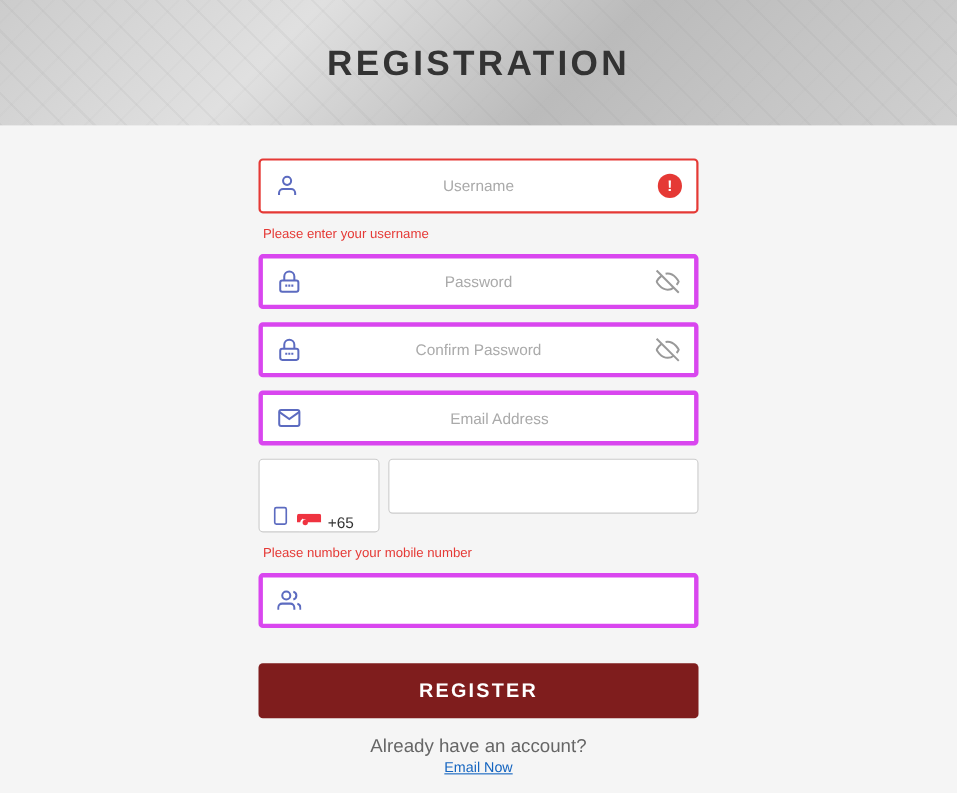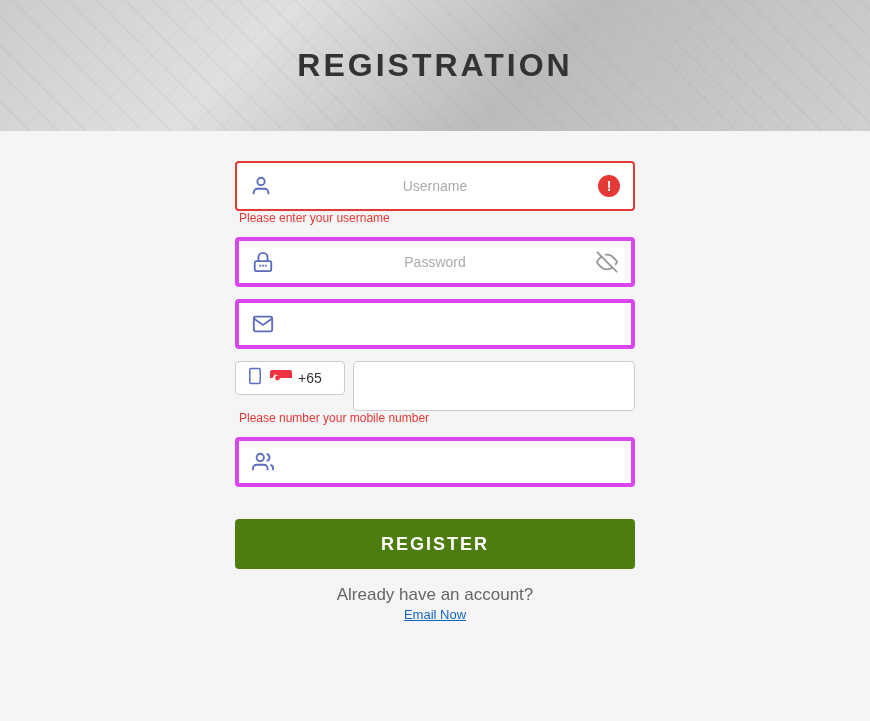--- a/index.html
+++ b/index.html
@@ -10,21 +10,21 @@
 
     body {
       font-family: Arial, sans-serif;
       background: #f5f5f5;
       width: 870px;
       min-height: 721px;
     }
 
     .header-banner {
       width: 100%;
-      height: 131px;
+      height: 114px;
       background: linear-gradient(135deg, #ccc 0%, #e0e0e0 30%, #bbb 60%, #d0d0d0 100%);
       display: flex;
       align-items: center;
       justify-content: center;
       position: relative;
       overflow: hidden;
     }
 
     .header-banner::before {
       content: '';
@@ -111,37 +111,37 @@
       height: 28px;
       flex-shrink: 0;
       display: flex;
       align-items: center;
       justify-content: center;
     }
 
     .error-text {
       color: #e53935;
       font-size: 12px;
-      margin-top: 0;
+      margin-top: 11px;
       padding-left: 4px;
     }
 
     
     .phone-wrapper {
       display: flex;
       gap: 8px;
     }
 
     .phone-prefix {
       display: flex;
-      align-items: center;
+      align-items: flex-end;
       border: 1px solid #ccc;
       border-radius: 4px;
       background: #fff;
-      height: 34px;
+      height: 67px;
       padding: 0 10px;
       gap: 6px;
       min-width: 110px;
     }
 
     .phone-input-field {
       flex: 1;
       border: 1px solid #ccc;
       border-radius: 4px;
       background: #fff;
@@ -162,21 +162,21 @@
 
     .phone-code {
       font-size: 14px;
       color: #333;
       font-weight: 500;
     }
 
     .register-btn {
       width: 100%;
       height: 50px;
-      background: #4d7c0f;
+      background: #7f1d1d;
       color: #fff;
       border: none;
       border-radius: 4px;
       font-size: 18px;
       font-weight: 700;
       letter-spacing: 2px;
       cursor: pointer;
       margin-top: 20px;
     }
 
@@ -253,30 +253,52 @@
         <svg width="22" height="22" viewBox="0 0 24 24" fill="none" stroke="#999" stroke-width="2">
           <path d="M17.94 17.94A10.07 10.07 0 0 1 12 20c-7 0-11-8-11-8a18.45 18.45 0 0 1 5.06-5.94"></path>
           <path d="M9.9 4.24A9.12 9.12 0 0 1 12 4c7 0 11 8 11 8a18.5 18.5 0 0 1-2.16 3.19"></path>
           <line x1="1" y1="1" x2="23" y2="23"></line>
         </svg>
       </span>
     </div>
   </div>
 
   
+  <div class="field-group">
+    <div class="input-wrapper">
+      <span class="input-icon">
+        <svg class="svg-icon" viewBox="0 0 24 24" fill="none" stroke="#5c6bc0" stroke-width="2">
+          <rect x="3" y="11" width="18" height="11" rx="2" ry="2"></rect>
+          <path d="M7 11V7a5 5 0 0 1 10 0v4"></path>
+          <line x1="9" y1="15" x2="9" y2="17" stroke="#5c6bc0" stroke-width="2"></line>
+          <line x1="12" y1="15" x2="12" y2="17" stroke="#5c6bc0" stroke-width="2"></line>
+          <line x1="15" y1="15" x2="15" y2="17" stroke="#5c6bc0" stroke-width="2"></line>
+        </svg>
+      </span>
+      <input type="password" placeholder="Confirm Password" style="">
+      <span class="right-icon">
+        <svg width="22" height="22" viewBox="0 0 24 24" fill="none" stroke="#999" stroke-width="2">
+          <path d="M17.94 17.94A10.07 10.07 0 0 1 12 20c-7 0-11-8-11-8a18.45 18.45 0 0 1 5.06-5.94"></path>
+          <path d="M9.9 4.24A9.12 9.12 0 0 1 12 4c7 0 11 8 11 8a18.5 18.5 0 0 1-2.16 3.19"></path>
+          <line x1="1" y1="1" x2="23" y2="23"></line>
+        </svg>
+      </span>
+    </div>
+  </div>
 
   
   <div class="field-group">
     <div class="input-wrapper">
       <span class="input-icon">
         <svg class="svg-icon" viewBox="0 0 24 24" fill="none" stroke="#5c6bc0" stroke-width="2">
           <path d="M4 4h16c1.1 0 2 .9 2 2v12c0 1.1-.9 2-2 2H4c-1.1 0-2-.9-2-2V6c0-1.1.9-2 2-2z"></path>
           <polyline points="22,6 12,13 2,6"></polyline>
         </svg>
       </span>
+      <input type="email" placeholder="Email Address" style="">
     </div>
   </div>
 
   
   <div class="field-group">
     <div class="phone-wrapper">
       <div class="phone-prefix">
         <span class="phone-small-icon">
           <svg width="18" height="18" viewBox="0 0 24 24" fill="none" stroke="#5c6bc0" stroke-width="2">
             <rect x="5" y="2" width="14" height="20" rx="2" ry="2"></rect>

